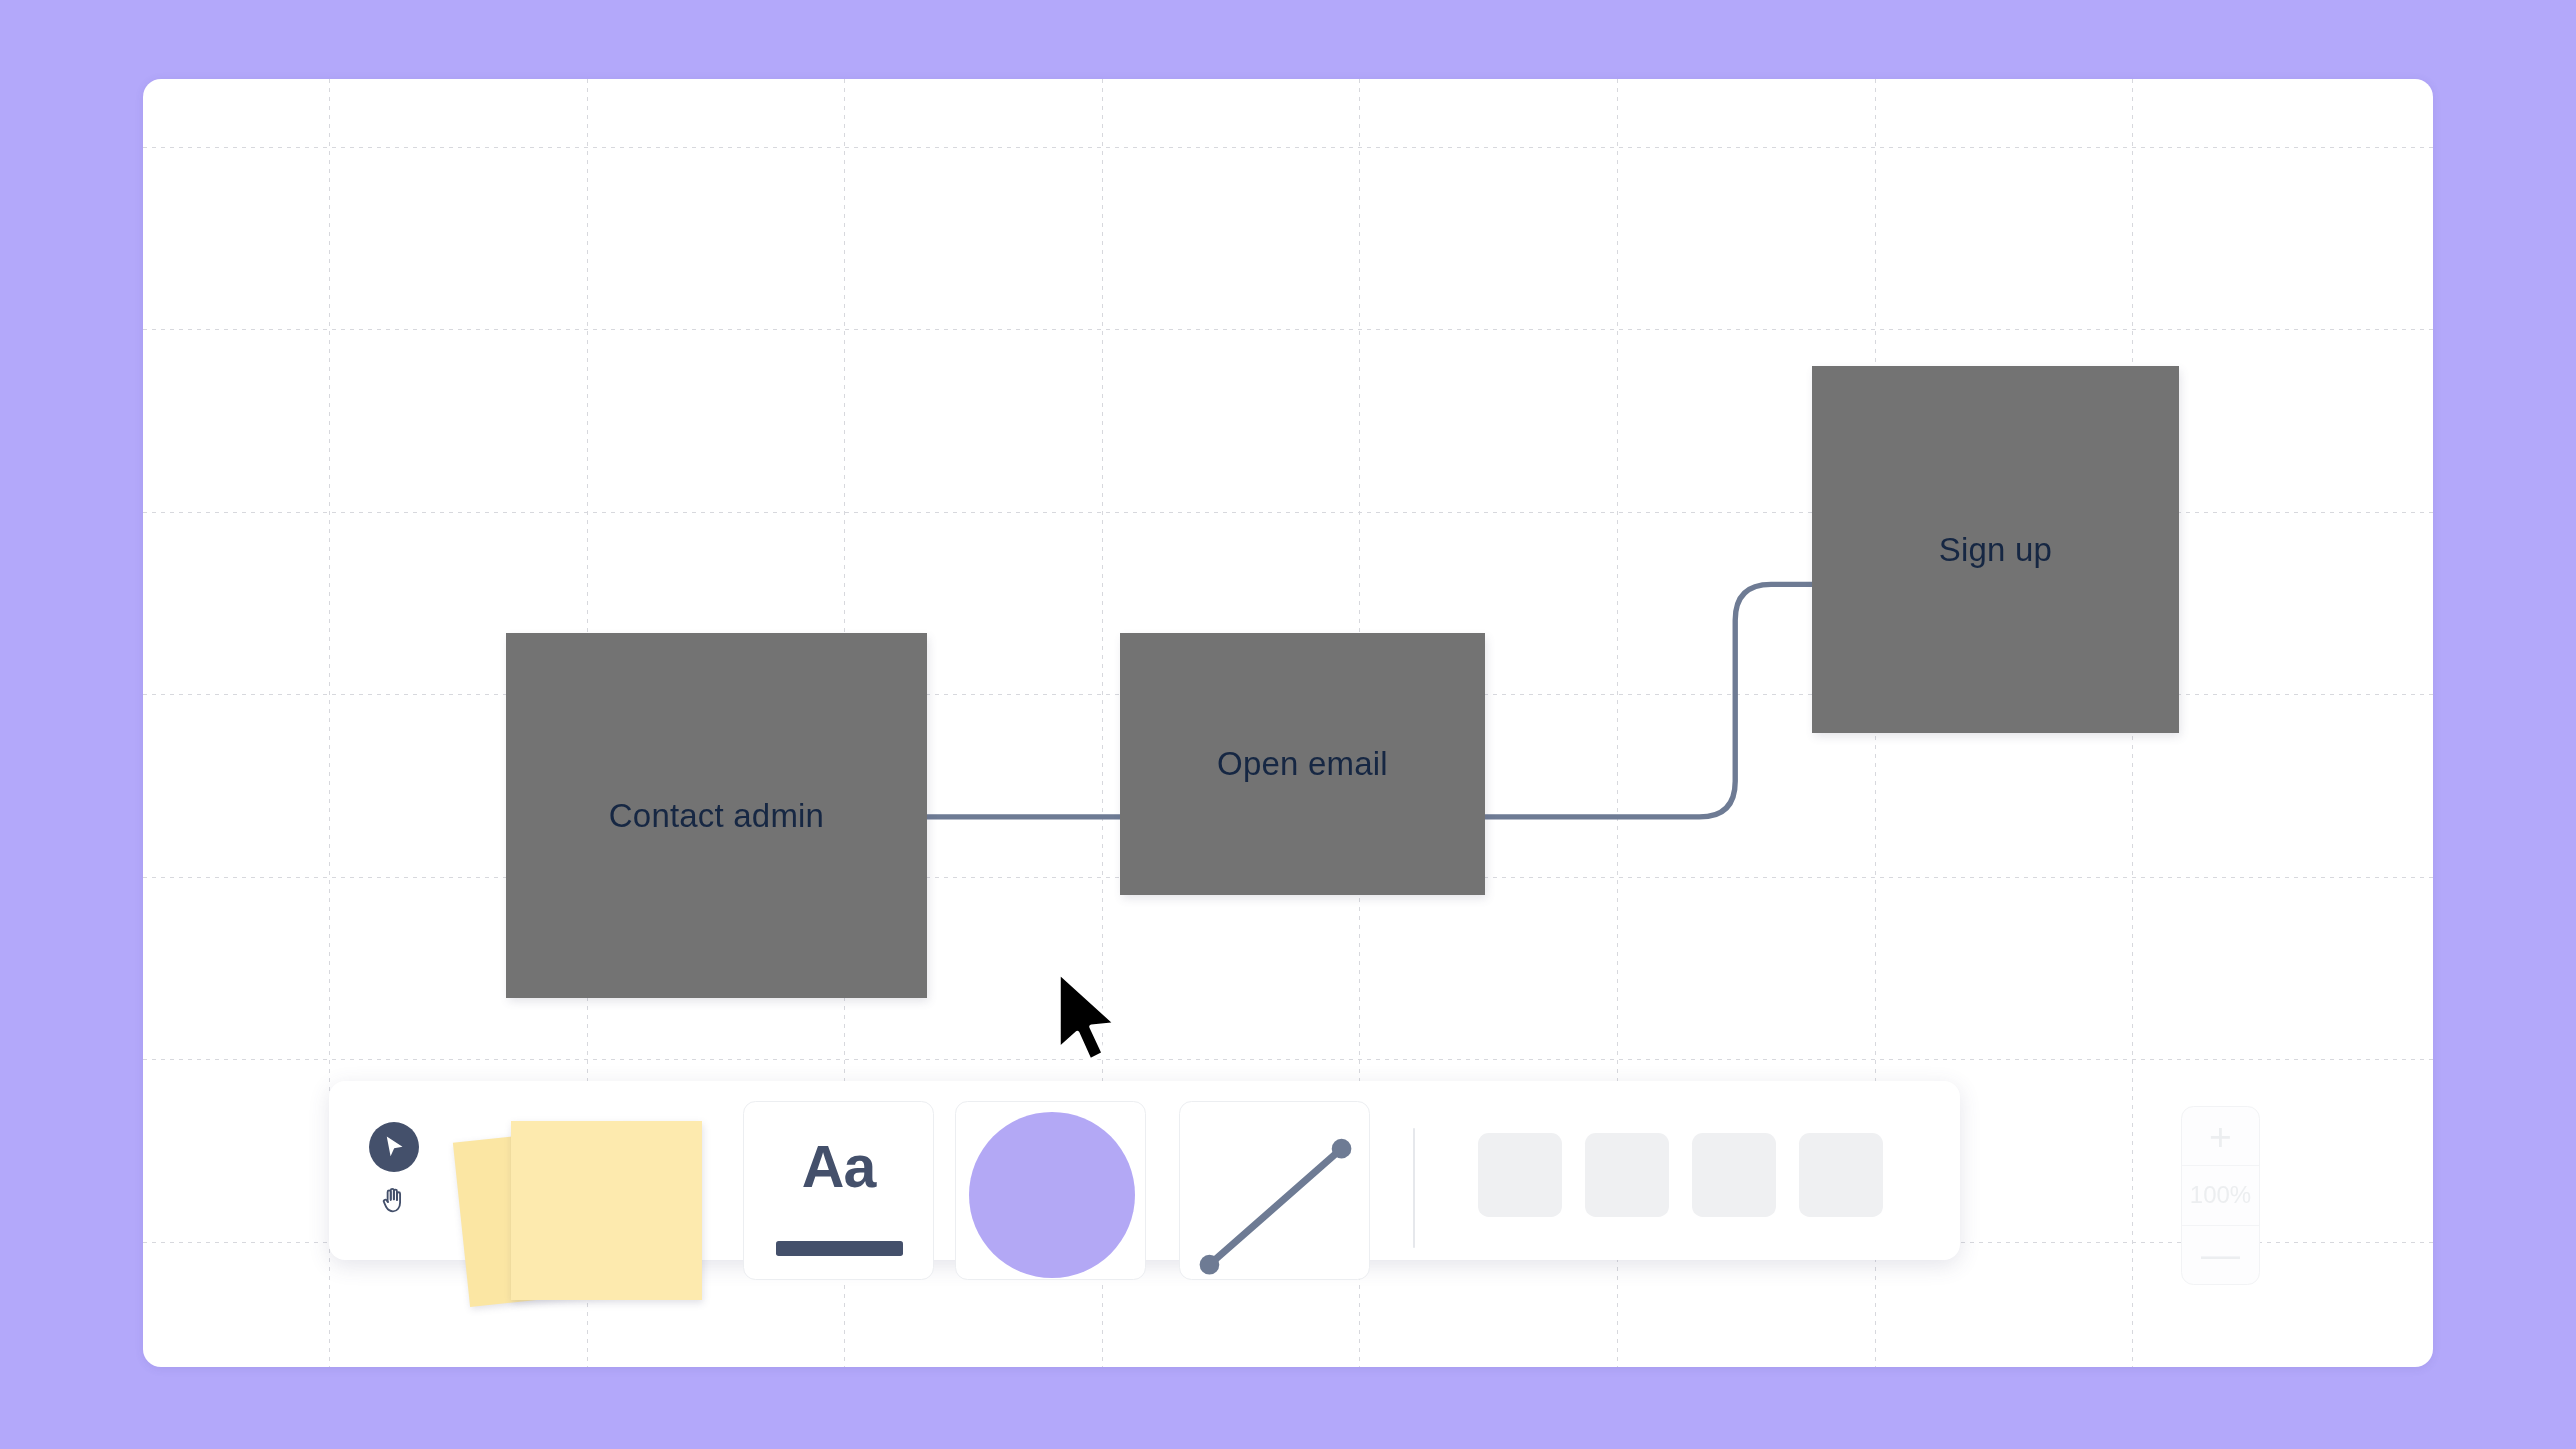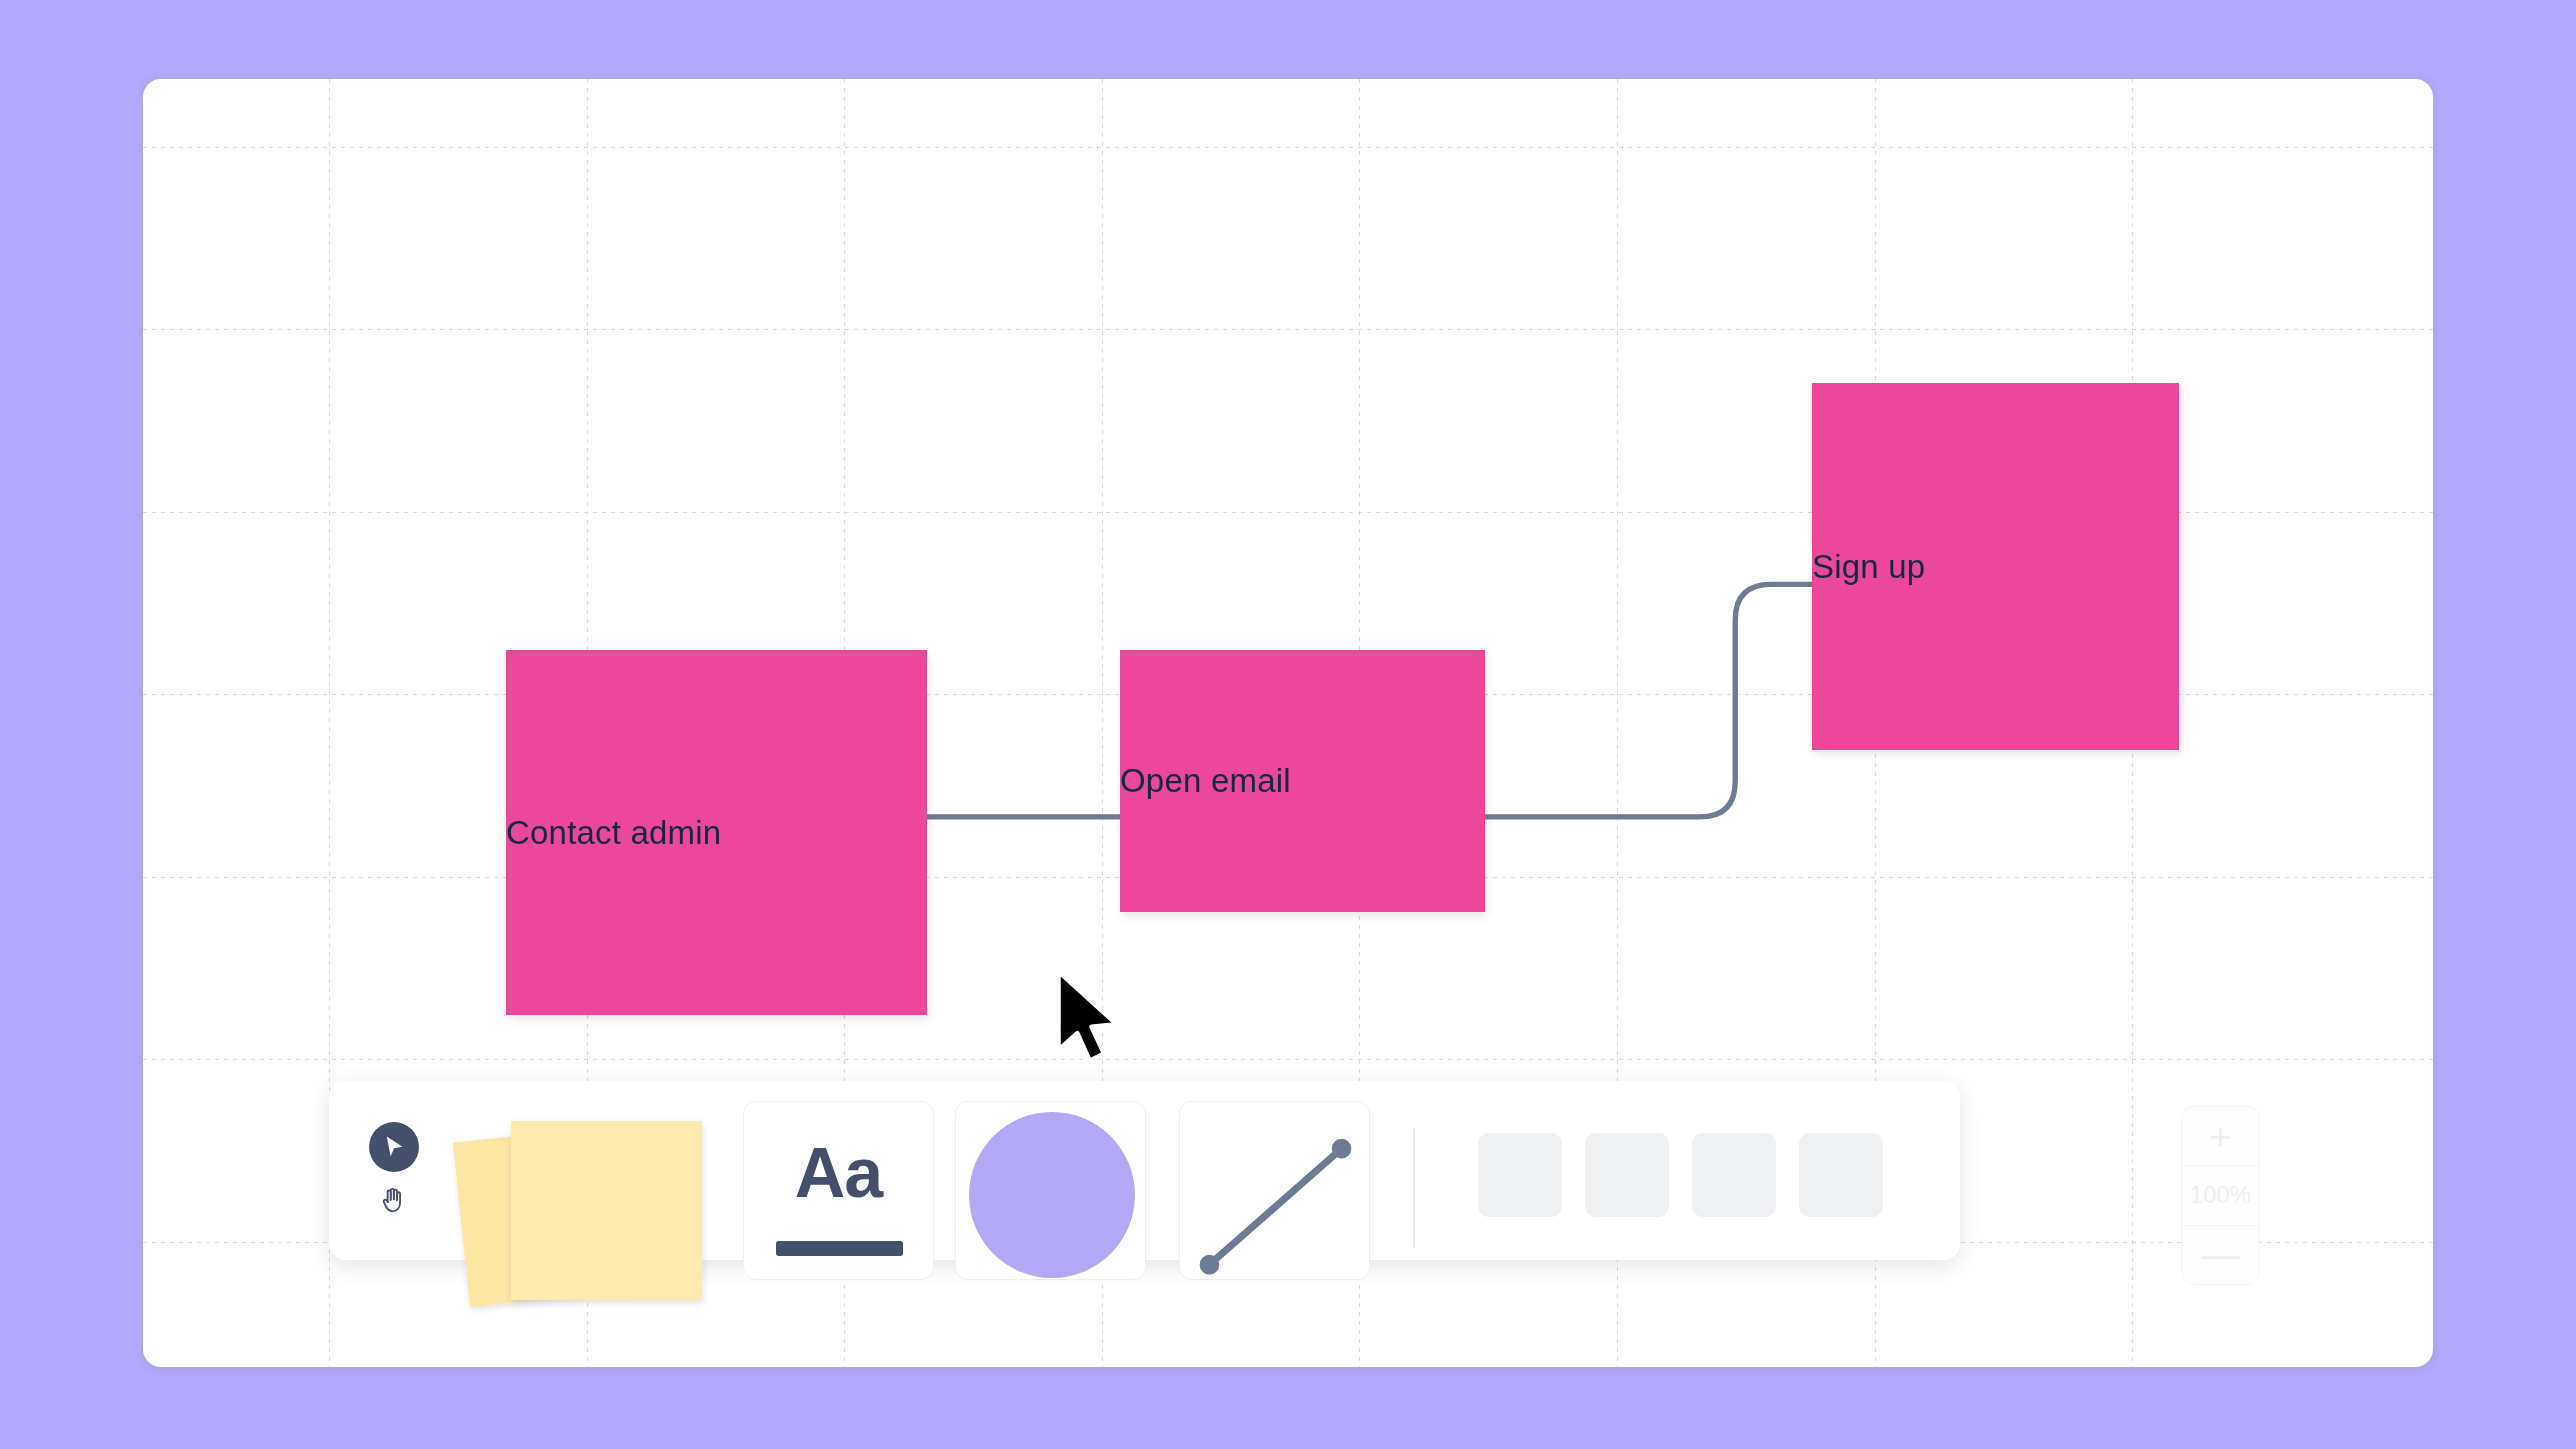--- a/index.html
+++ b/index.html
@@ -34,24 +34,23 @@
   }
   .gline-h {
     height:0.9px; left:0; right:0;
     background-image:repeating-linear-gradient(to right,
       #d7d8dd 0 3.6px, rgba(255,255,255,0) 3.6px 9px);
   }
 
   
   .sticky {
     position:absolute;
-    background:#ec4899;
-    display:flex; align-items:center; justify-content:flex-start;
+    background:#737373;
+    display:flex; align-items:center; justify-content:center;
     box-shadow:1.8px 3.6px 9px rgba(90,90,120,.16);
-    margin-top:17px;
   }
   .sticky span {
     font-size:33px;
     color:#162743;
     letter-spacing:0.2px;
     white-space:nowrap;
   }
 
   
   #connectors {
@@ -116,21 +115,21 @@
     background:#ffffff;
     border:0.9px solid #eceef1;
     border-radius:12.5px;
     overflow:hidden;
   }
 
   #text-tool { left:414px; top:19.7px; width:191px; height:179px; }
   #text-tool .aa {
     position:absolute; left:0; right:0; top:36px;
     text-align:center;
-    font-size:70px; font-weight:bold;
+    font-size:59px; font-weight:bold;
     color:#44506b;
     line-height:1;
     letter-spacing:-0.9px;
   }
   #text-tool .underline {
     position:absolute; left:32px; bottom:23px;
     width:127px; height:14.3px; border-radius:2.7px;
     background:#44506b;
   }
 

